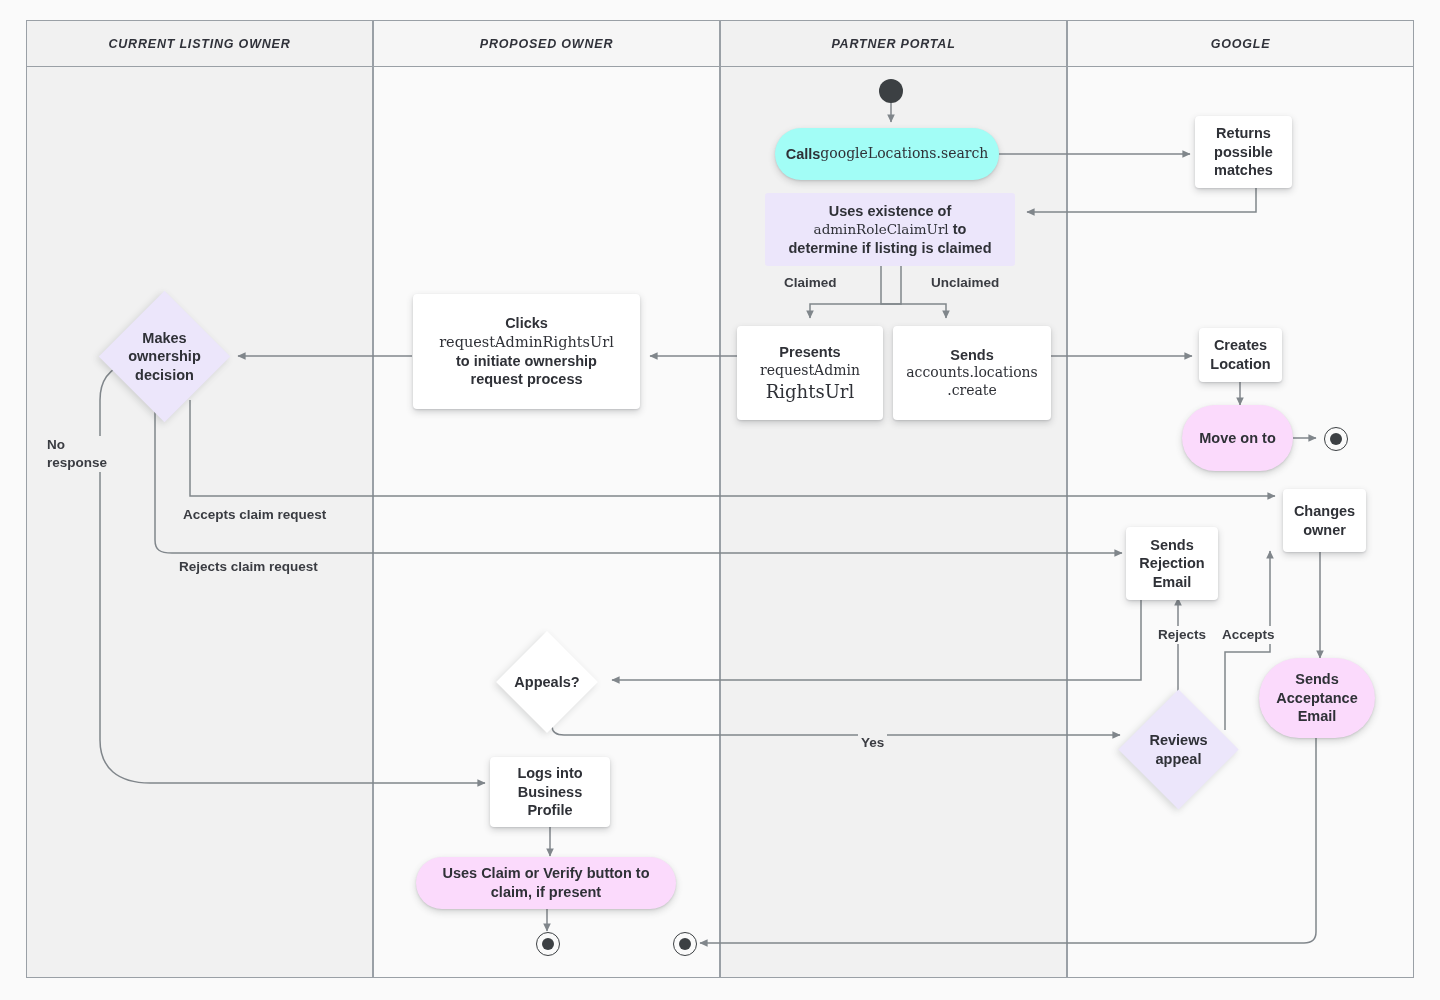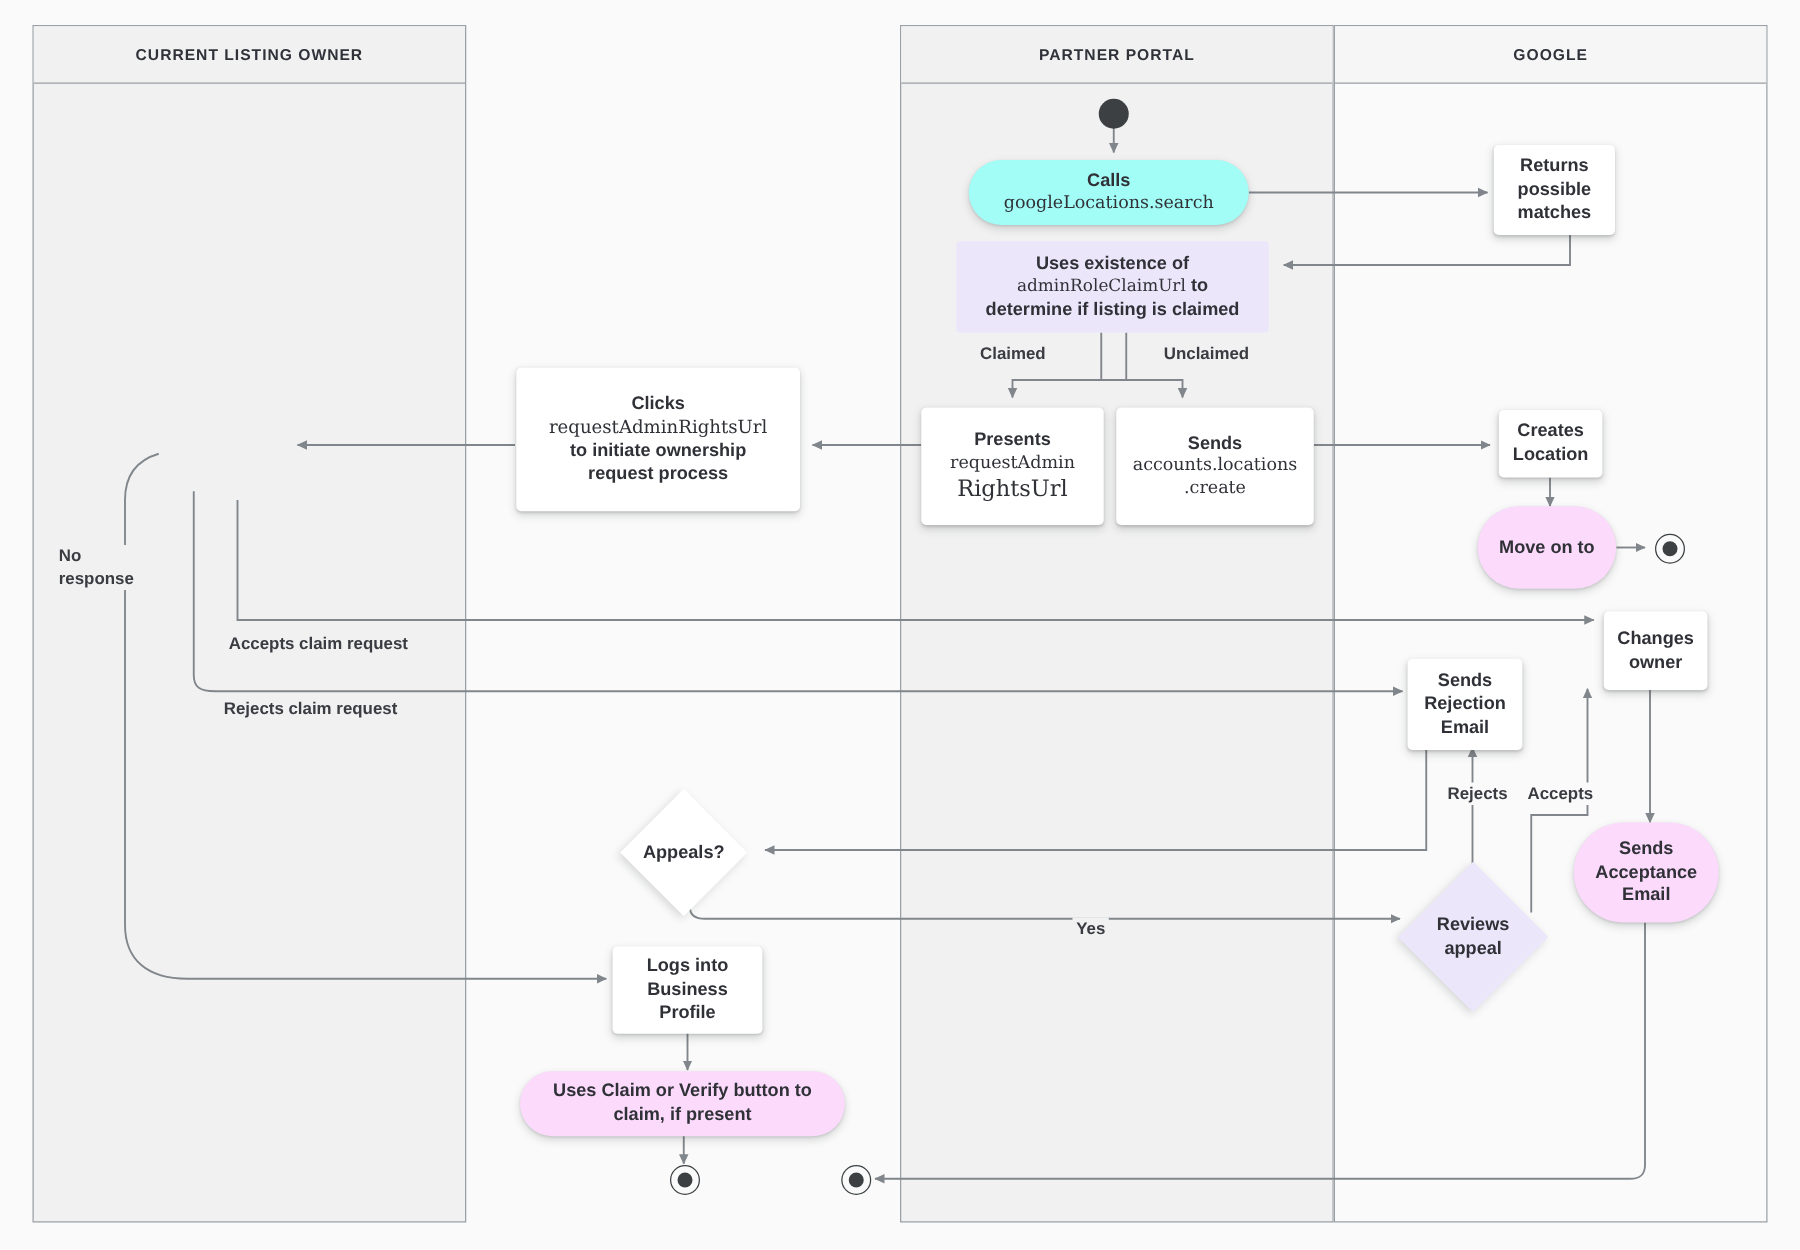--- a/index.html
+++ b/index.html
@@ -7,21 +7,21 @@
   body{
     width:1440px;height:1000px;
     background:#fafafa;
     font-family:"Liberation Sans","DejaVu Sans",sans-serif;
     color:#3c4043;
     overflow:hidden;
   }
   #diagram-root{position:relative;width:1440px;height:1000px;}
 
   
-  .lanes{position:absolute;left:26px;top:20px;width:1148px;height:958px;}
+  .lanes{position:absolute;left:26px;top:20px;width:1148px;height:958px;font-style:italic;}
   .lane{
     position:absolute;top:0;height:958px;
     border:1px solid #9aa0a6;
     box-sizing:border-box;
   }
   .lane.shade{background:#f1f1f1;}
   .lane.plain{background:#fafafa;}
   .lane-head{
     position:absolute;left:0;top:0;right:0;height:46px;
     background:#f1f1f1;
@@ -103,20 +103,25 @@
 <div id="diagram-root">
 
   <div class="lanes">
 
     <div class="lane shade" style="left:0px;width:347px;">
       <div class="lane-head">
         <span class="lane-title">CURRENT LISTING OWNER</span>
       </div>
     </div>
 
+    <div class="lane plain" style="left:347px;width:347px;">
+      <div class="lane-head">
+        <span class="lane-title">PROPOSED OWNER</span>
+      </div>
+    </div>
 
     <div class="lane shade" style="left:694px;width:347px;">
       <div class="lane-head">
         <span class="lane-title">PARTNER PORTAL</span>
       </div>
     </div>
 
     <div class="lane plain" style="left:1041px;width:347px;">
       <div class="lane-head">
         <span class="lane-title">GOOGLE</span>
@@ -183,21 +188,21 @@
     </div>
 
   <div class="end-dot" style="left:536px;top:932px;">
       <i></i>
     </div>
 
   <div class="end-dot" style="left:673px;top:932px;">
       <i></i>
     </div>
 
-  <div class="node pill cyan" style="left:775px;top:128px;width:224px;height:52px;flex-direction:column;">
+  <div class="node pill cyan" style="left:775px;top:128px;width:224px;height:52px;flex-direction:row;">
     <span>Calls</span>
     <span class="mono" style="font-size:14px;">googleLocations.search</span>
   </div>
 
   <div class="node rect" style="left:1195px;top:116px;width:97px;height:72px;white-space:pre-line;">
     <span>Returns
 possible
 matches</span>
   </div>
 
@@ -230,20 +235,26 @@
     <span>Move on to</span>
   </div>
 
   <div class="node rect" style="left:413px;top:294px;width:227px;height:115px;flex-direction:column;">
     <span>Clicks</span>
     <span class="mono" style="font-size:14.5px;">requestAdminRightsUrl</span>
     <span>to initiate ownership</span>
     <span>request process</span>
   </div>
 
+  <div class="node diamond" style="left:118px;top:310px;width:93px;height:93px;">
+    <span class="dshape lav"></span>
+    <span class="dlabel" style="white-space:pre-line;width:118px;">Makes
+ownership
+decision</span>
+  </div>
 
   <div class="node rect" style="left:1283px;top:489px;width:83px;height:63px;white-space:pre-line;">
     <span>Changes
 owner</span>
   </div>
 
   <div class="node rect" style="left:1126px;top:527px;width:92px;height:73px;white-space:pre-line;">
     <span>Sends
 Rejection
 Email</span>

